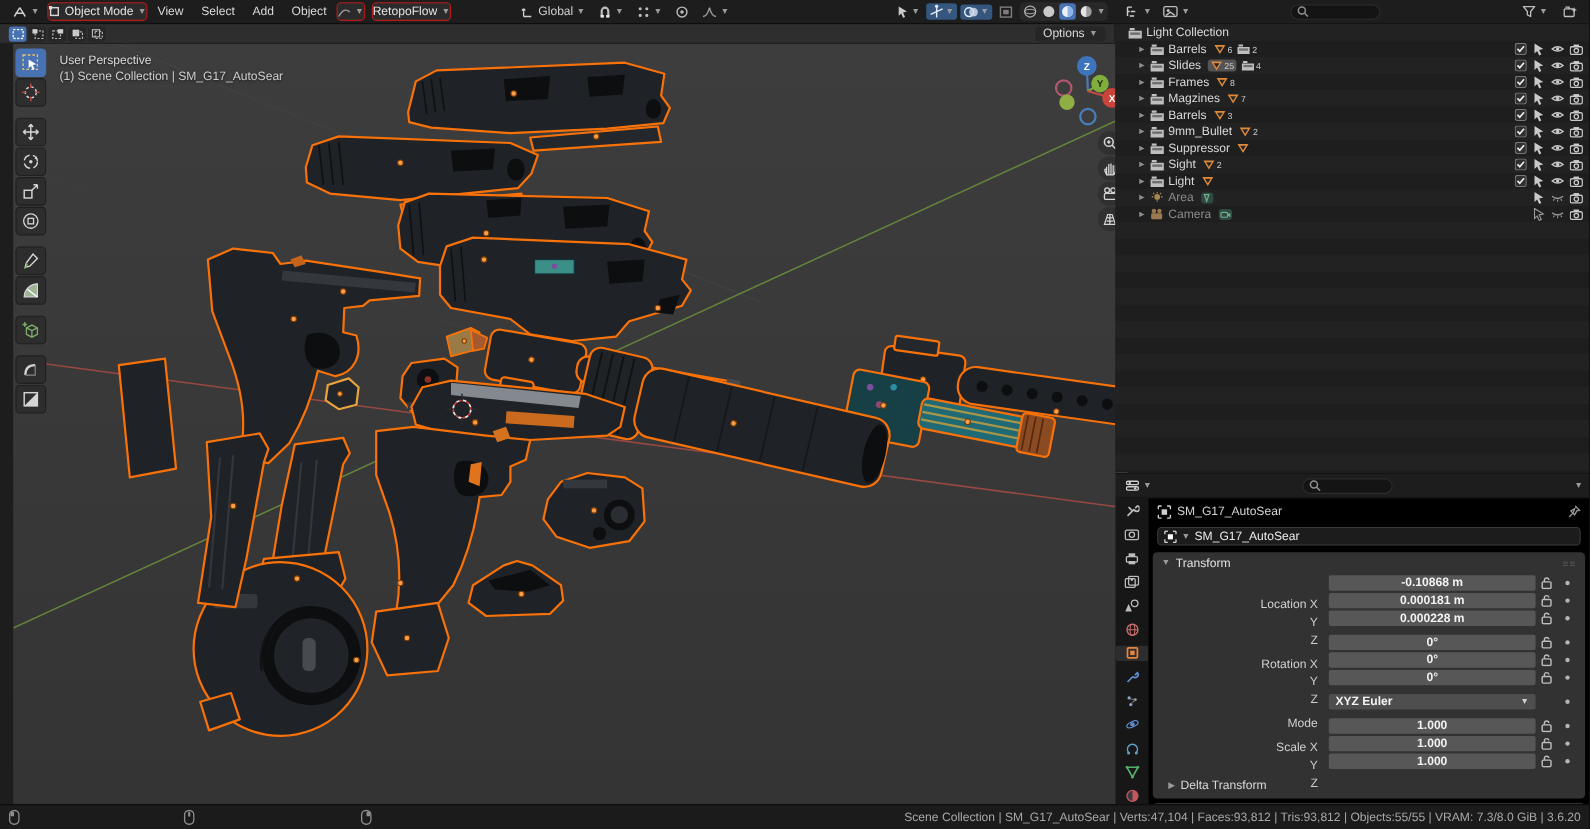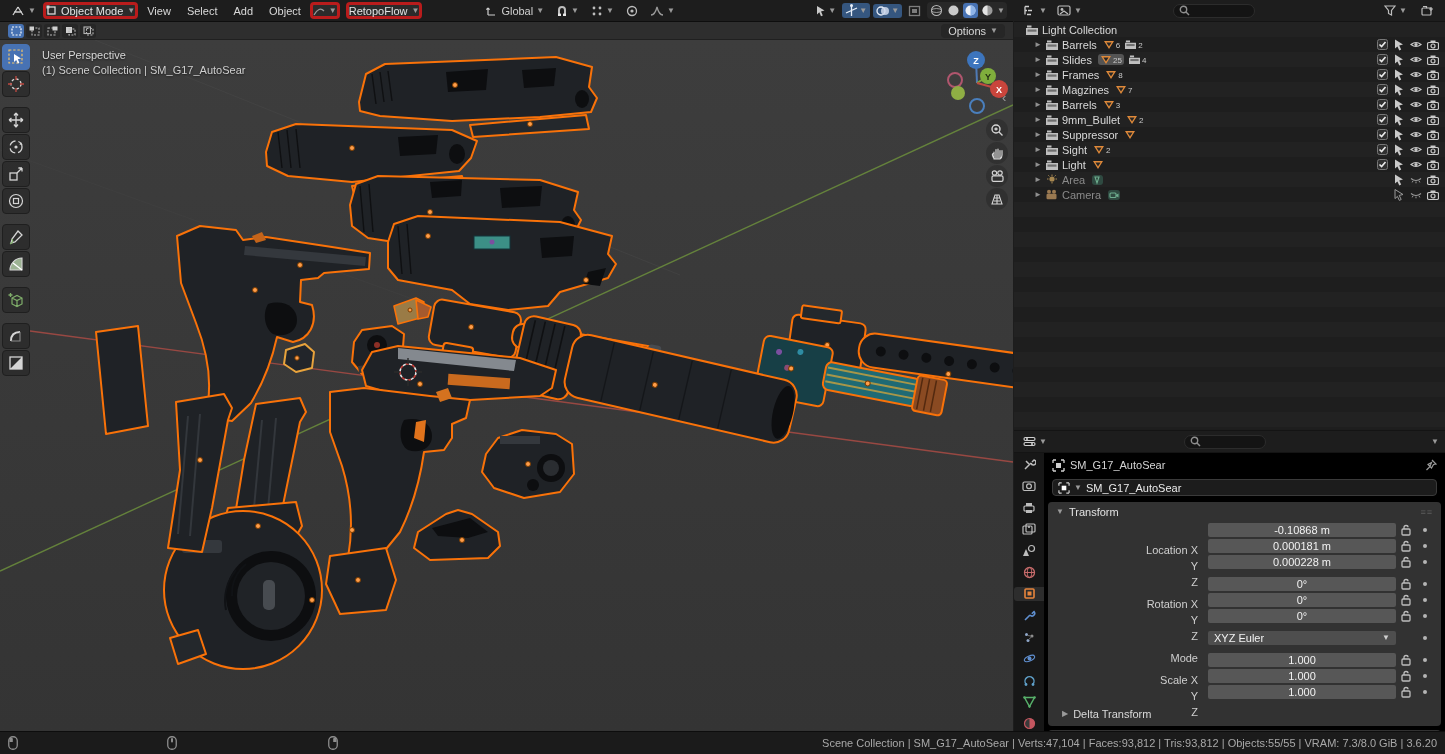--- a/index.html
+++ b/index.html
@@ -5,41 +5,41 @@
   * { margin:0; padding:0; box-sizing:border-box; }
   html,body { background:#000; }
   body { font-family:"Liberation Sans","DejaVu Sans",sans-serif; }
   .app { position:relative; width:1445px; height:754px; background:#1d1d1d; overflow:hidden;
          color:#d5d5d5; font-size:11px; -webkit-font-smoothing:antialiased; }
 
   
   .topbar { position:absolute; left:0; top:0; width:1013px; height:22px; background:#1d1d1d;
             display:flex; align-items:center; gap:2px; padding:0 6px; border-bottom:1px solid #0e0e0e; }
   .tb-btn { display:flex; align-items:center; gap:3px; padding:2px 5px; border-radius:3px; color:#cfcfcf; }
-  .tb-select { background:#2b2b2b; border:3px solid #b91c1c; border-radius:4px; height:17px;
+  .tb-select { background:#2b2b2b; border:1px solid #b91c1c; border-radius:4px; height:17px;
                display:flex; align-items:center; gap:4px; padding:0 0; color:#e3e3e3; }
   .menu-item { padding:2px 7px; border-radius:3px; color:#d8d8d8; }
   .caret { font-size:8px; color:#9a9a9a; line-height:1; }
   .tb-right { margin-left:auto; display:flex; align-items:center; gap:3px; }
   .icon-toggle { display:flex; align-items:center; gap:1px; padding:1px 3px; border-radius:3px; }
   .icon-toggle.on { background:#35567f; }
   .shade-group { display:flex; align-items:center; background:#282828; border-radius:4px; padding:1px 2px; gap:2px; }
   .shade { width:15px; height:15px; border-radius:3px; display:flex; align-items:center; justify-content:center; }
   .shade.on { background:#4772b3; }
 
   
   .toolsettings { position:absolute; left:0; top:22px; width:1013px; height:18px; background:#2e2e2e;
                   display:flex; align-items:center; padding:0 8px; gap:2px; border-bottom:1px solid #202020; }
   .selmode { width:16px; height:14px; border-radius:3px; display:flex; align-items:center; justify-content:center; background:#262626; }
   .selmode.on { background:#4772b3; }
   .options-dd { margin-left:auto; display:flex; align-items:center; gap:4px; background:#262626;
                 border-radius:4px; padding:1px 7px; color:#d8d8d8; }
 
   
-  .viewport { position:absolute; left:0; top:40px; width:1013px; height:691px;
+  .viewport { position:absolute; left:12px; top:40px; width:1013px; height:691px;
               background:linear-gradient(#3d3d3d,#343434); overflow:hidden; }
   .scene { position:absolute; left:0; top:0; }
   .vp-label { position:absolute; left:42px; top:8px; color:#d8d8d8; font-size:11px; line-height:15px;
               text-shadow:0 1px 2px rgba(0,0,0,.6); }
   .vp-label .l2 { color:#cfcfcf; }
 
   .toolbar { position:absolute; left:2px; top:4px; width:30px; display:flex; flex-direction:column; gap:1px; }
   .tool { width:28px; height:26px; background:#2b2b2bd9; border:1px solid #1f1f1f; border-radius:4px;
           display:flex; align-items:center; justify-content:center; }
   .tool.active { background:#4772b3; border-color:#4772b3; }
@@ -81,21 +81,21 @@
   .breadcrumb { height:24px; display:flex; align-items:center; gap:5px; padding:0 8px; color:#d4d4d4; }
   .pin { margin-left:auto; }
   .name-field { margin:2px 8px 6px 8px; height:17px; background:#1c1c1c; border:1px solid #3a3a3a; border-radius:4px;
                 display:flex; align-items:center; gap:4px; padding:0 5px; color:#eaeaea; }
   .ppanel { background:#323232; border-radius:4px; margin:0 4px 4px 4px; padding-bottom:4px; }
   .ppanel-h { height:19px; display:flex; align-items:center; gap:5px; padding:0 8px; color:#e2e2e2; }
   .ppanel-h .grip { margin-left:auto; color:#5c5c5c; letter-spacing:1px; font-size:9px; }
   .trow { display:flex; align-items:center; height:15px; margin:1px 8px 0 0; }
   .trow .lbl { width:160px; text-align:right; padding-right:10px; color:#cfcfcf; flex:0 0 auto;margin-top:40px; }
   .trow .val { flex:1; background:#575757; border-radius:2px; height:14px; display:flex; align-items:center;
-               justify-content:center; color:#f2f2f2; }
+               justify-content:center; color:#f2f2f2;font-weight:bold; }
   .trow .val.select { justify-content:center; padding:0 6px; background:#4e4e4e; }
   .trow .val.select .caret { margin-left:auto; color:#cfcfcf; }
   .trow .lockwrap { width:20px; display:flex; justify-content:center; }
   .trow .dot { width:17px; display:flex; justify-content:center; }
   .trow .dot i { width:4px; height:4px; border-radius:50%; background:#b5b5b5; }
   .gap6 { height:6px; }
   .collapsed-row { height:17px; display:flex; align-items:center; gap:5px; padding-left:14px; color:#d8d8d8; }
   .ppanel.slim { padding-bottom:0; }
 
   

